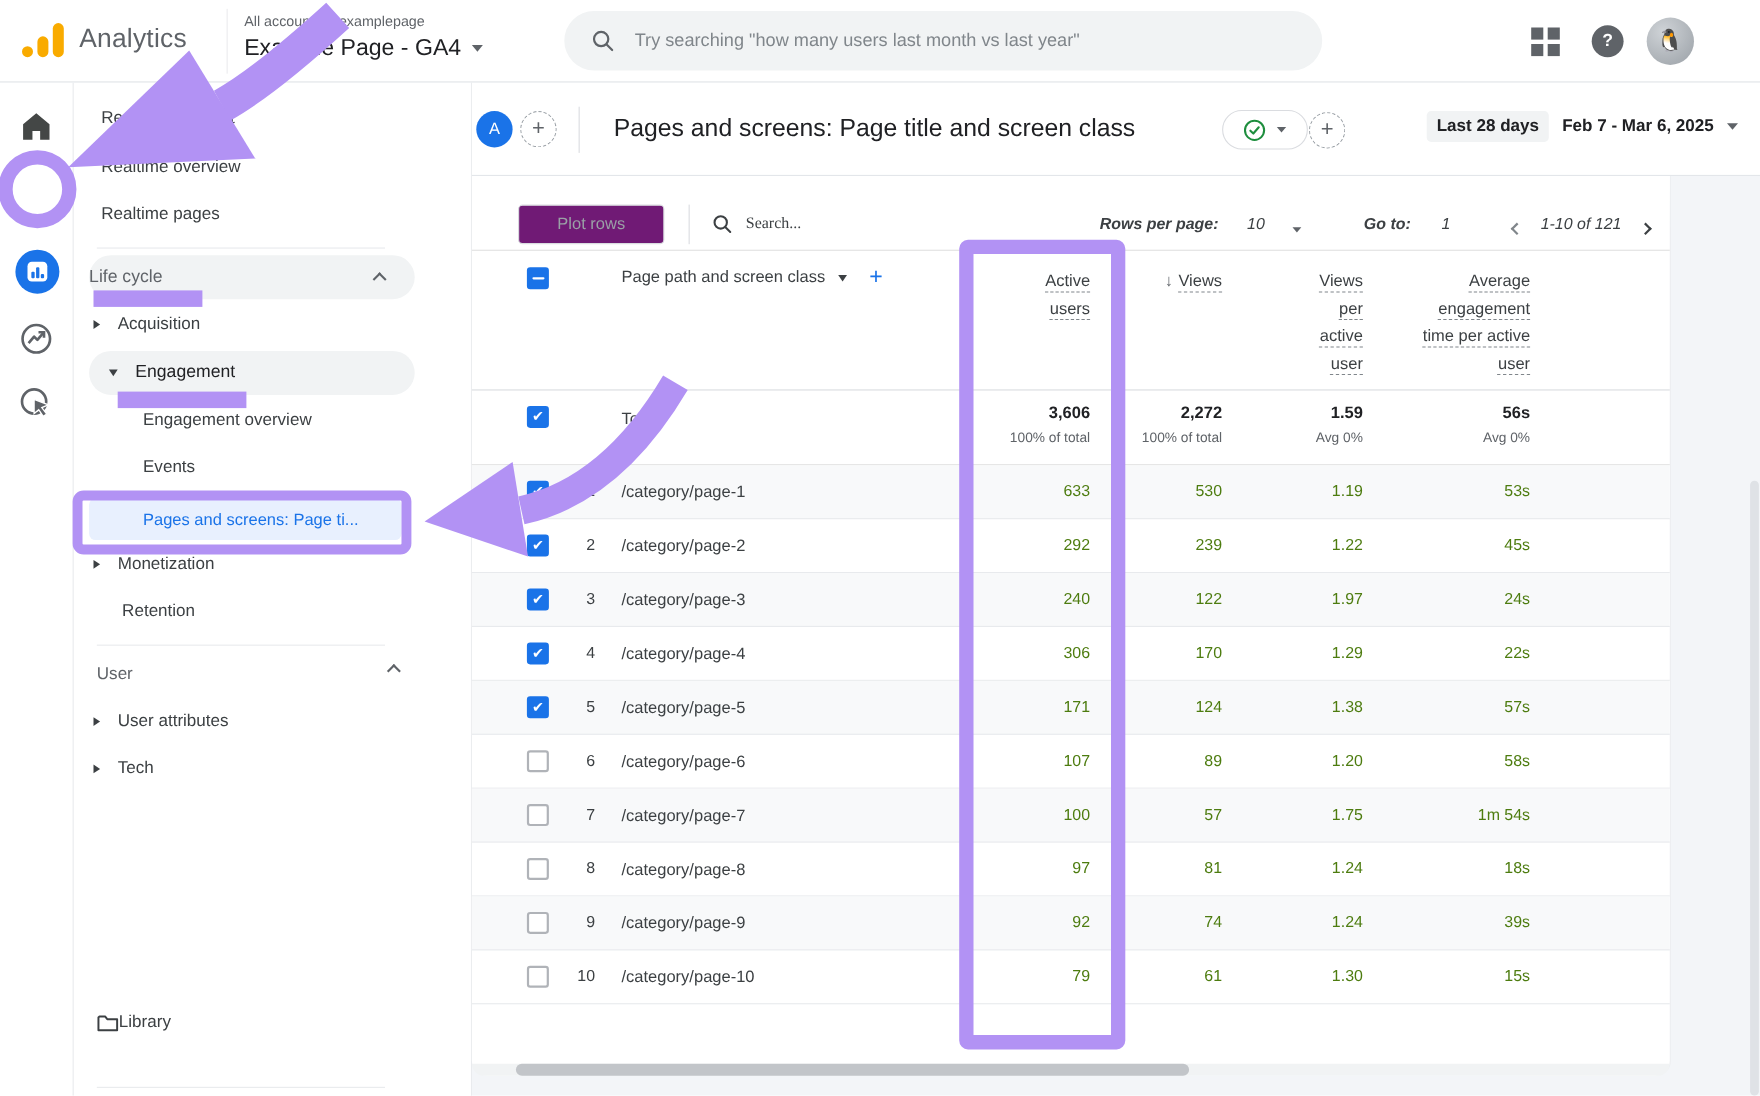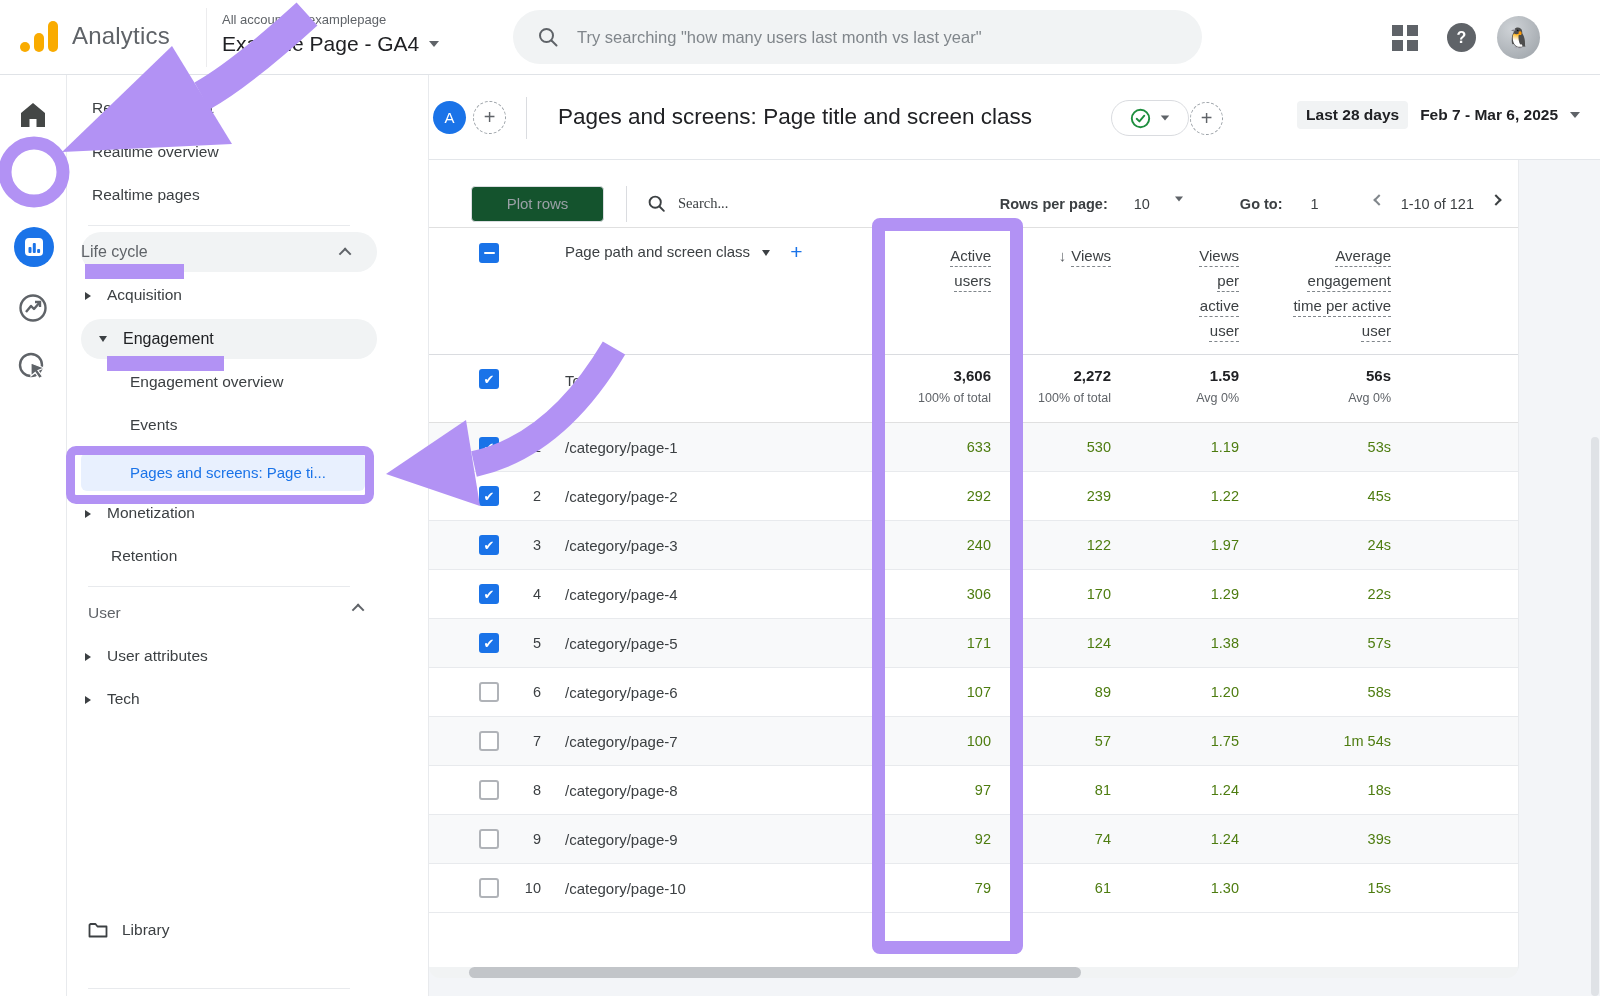--- a/index.html
+++ b/index.html
@@ -50,26 +50,26 @@
   .rh-div { position:absolute; left:97px; top:22px; width:1px; height:42px; background:#dadce0; }
   .report-title { position:absolute; left:129px; top:29px; font-size:22.5px; color:#202124; white-space:nowrap; }
   .check-pill { position:absolute; left:682px; top:25px; width:78px; height:36px; border:1px solid #dadce0; border-radius:18px; background:#fff; display:flex; align-items:center; justify-content:center; gap:9px; }
   .date-group { position:absolute; right:20px; top:26px; display:flex; align-items:center; gap:12px; }
   .date-chip { background:#f1f3f4; padding:5px 9px; border-radius:4px; font-size:15.5px; font-weight:600; color:#202124; }
   .date-text { font-size:15.5px; font-weight:600; color:#202124; }
 
   
   .card { position:absolute; left:0; top:85px; width:1090px; height:818px; background:#fff; border-right:1px solid #e9ebee; border-radius:0 0 14px 14px; }
   .toolbar { height:68px; padding-top:20px; border-bottom:1px solid #e0e0e0; display:flex; align-items:center; }
-  .plot-btn { margin-left:42px; width:133px; height:36px; border:1px solid #dadce0; border-radius:4px; background:#14532d; color:#9aa0a6; font-size:15px; display:flex; align-items:center; justify-content:center; }
+  .plot-btn { margin-left:42px; width:133px; height:36px; border:1px solid #dadce0; border-radius:4px; background:#701a75; color:#9aa0a6; font-size:15px; display:flex; align-items:center; justify-content:center; }
   .tb-div { margin-left:22px; width:1px; height:36px; background:#dadce0; }
   .tb-search { margin-left:20px; display:flex; align-items:center; gap:12px; }
   .tb-search input { border:none; outline:none; width:110px; font-size:14.5px; color:#3c4043; font-family:Liberation Serif, serif; background:transparent; }
   .tb-search input::placeholder { color:#3c4043; }
-  .tb-right { margin-left:auto; display:flex; align-items:flex-start; font-size:14.5px; color:#3c4043; margin-right:18px; }
+  .tb-right { margin-left:auto; display:flex; align-items:flex-end; font-size:14.5px; color:#3c4043; margin-right:18px;font-style:italic; }
   .tb-label { font-weight:600; }
   .chev { display:inline-block; width:8px; height:8px; border-right:2px solid #3c4043; border-top:2px solid #3c4043; }
   .chev.left { transform:rotate(-135deg); border-color:#80868b; }
   .chev.right { transform:rotate(45deg); }
 
   .tgrid { display:grid; grid-template-columns:40px 40px 42px 290px 150px 120px 128px 152px 128px; }
   .thead { height:127px; border-bottom:1px solid #dadce0; }
   .thead > div { padding-top:15px; }
   .dim-head { display:flex; align-items:flex-start; gap:12px; padding-left:14px; font-size:15px; color:#3c4043; }
   .dim-head .tri-d { margin-top:7px; }
@@ -191,21 +191,21 @@
   <div class="nav-item" style="left:44px;top:472px">Retention</div>
   <div class="nav-divider" style="top:511px"></div>
 
   <div class="nav-item" style="left:21px;top:529px;color:#5f6368;width:290px;display:flex">
     <span>User</span>
       <span class="chev-up" style="margin-left:auto;margin-right:14px"></span>
   </div>
   <div class="nav-item" style="left:18px;top:572px"><span class="tri-r"></span><span style="margin-left:16px">User attributes</span></div>
   <div class="nav-item" style="left:18px;top:615px"><span class="tri-r"></span><span style="margin-left:16px">Tech</span></div>
 
-  <div class="nav-item" style="left:21px;top:846px;display:flex;align-items:center;gap:14px">
+  <div class="nav-item" style="left:21px;top:846px;display:flex;align-items:center;">
     <svg width="20" height="17" viewBox="0 0 20 17">
         <path d="M1.5 3 V14.5 H18.5 V4.5 H9.5 L7.5 2 H2.5 Z" fill="none" stroke="#3c4043" stroke-width="1.8" stroke-linejoin="round"></path>
       </svg>
     <span>Library</span>
   </div>
   <div class="nav-divider" style="top:913px"></div>
 </div>
 
 <div class="main">
   <div class="report-header">

